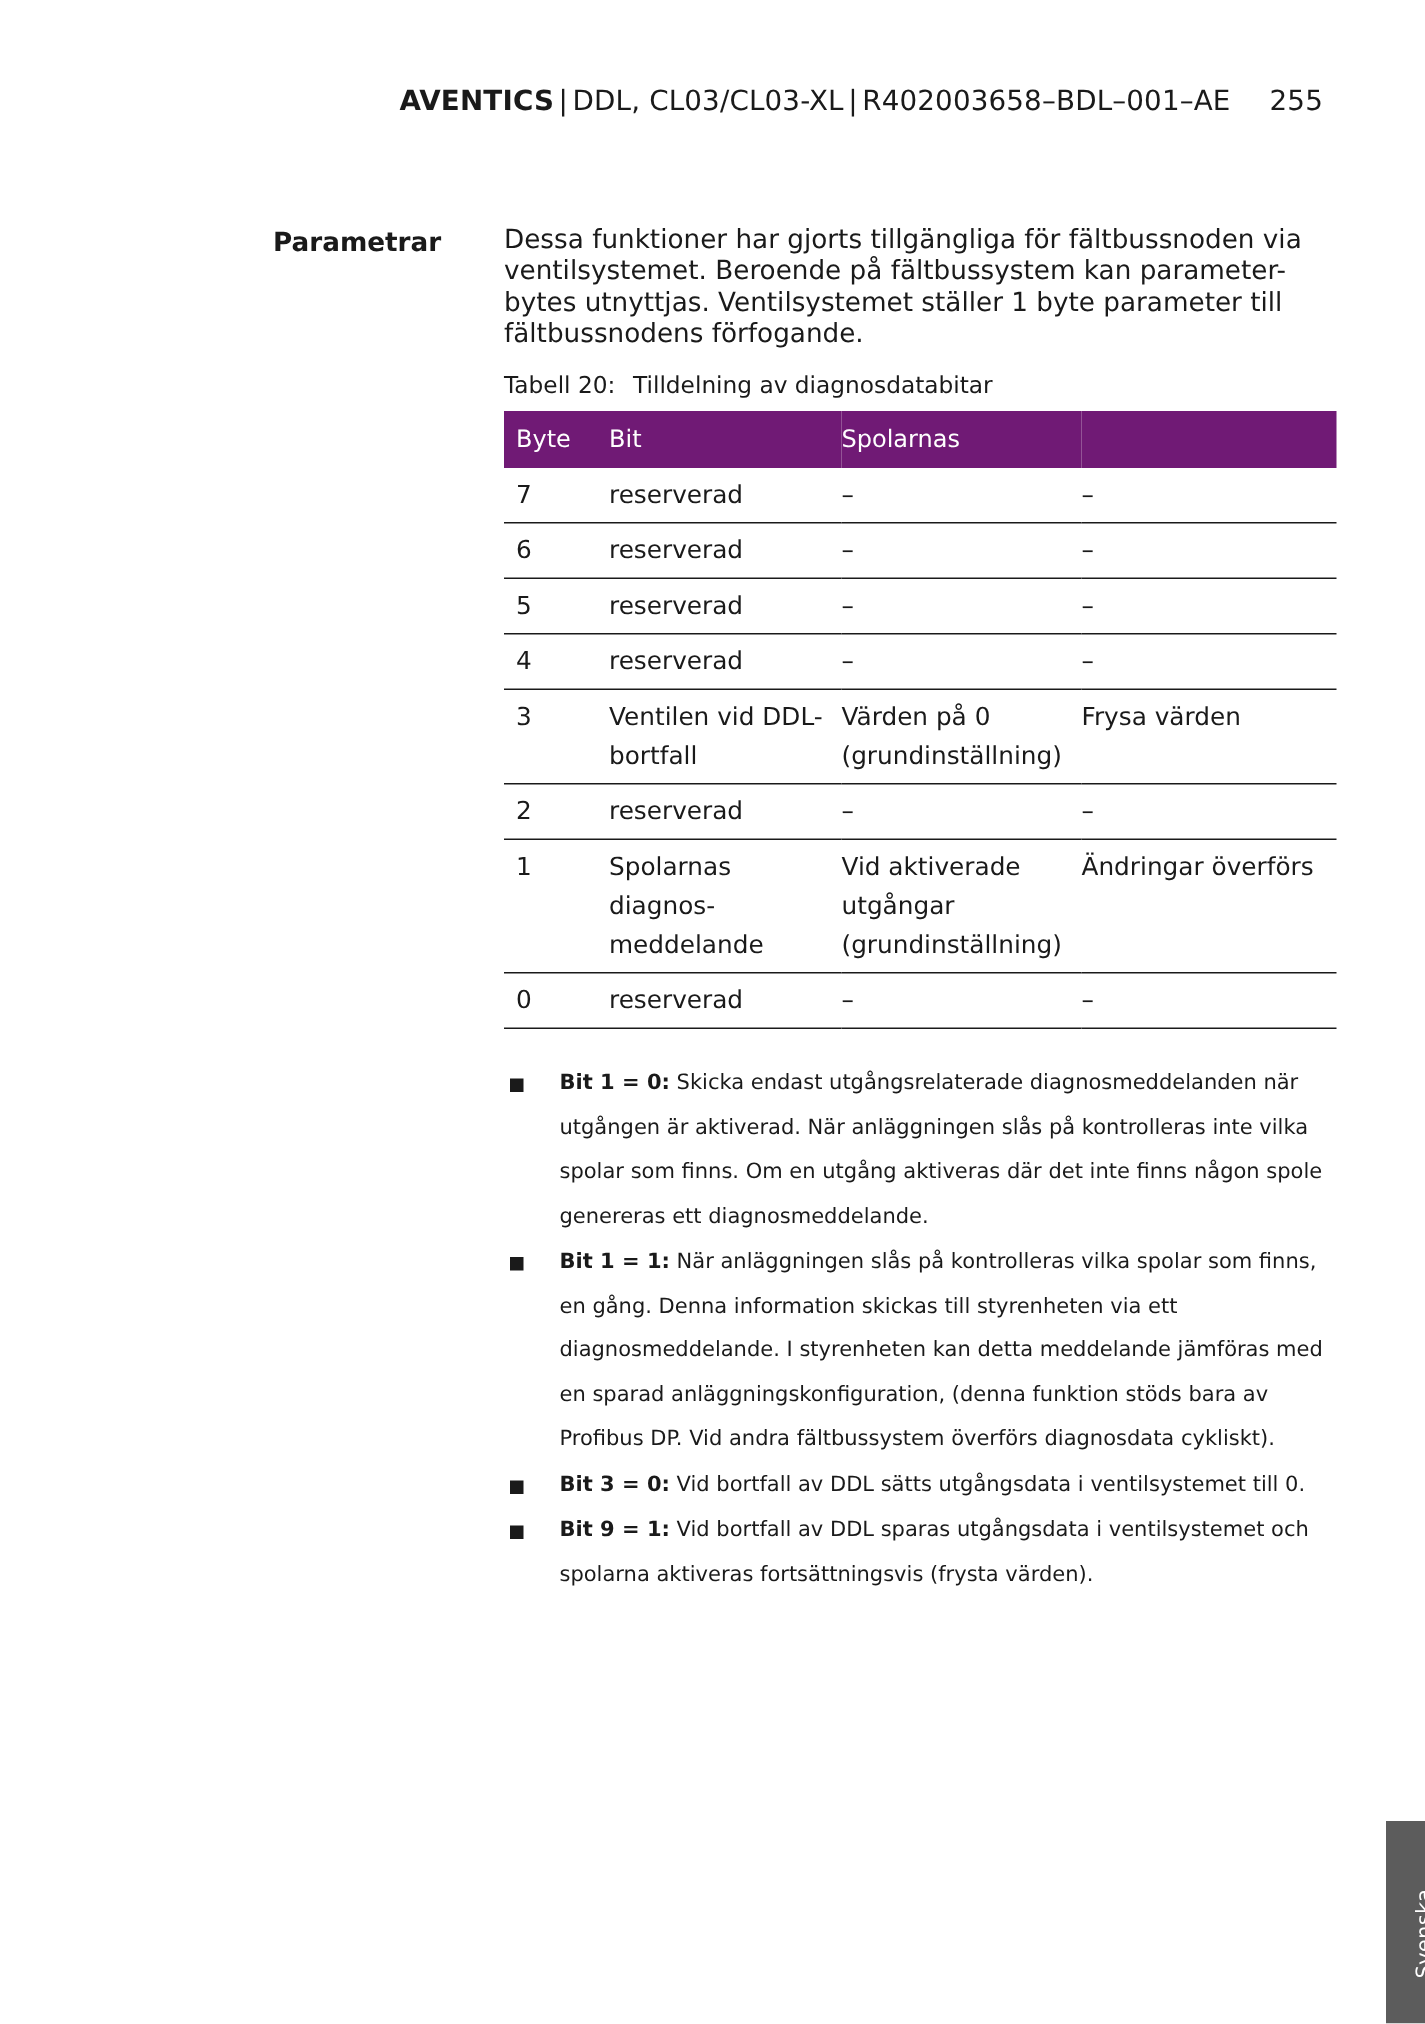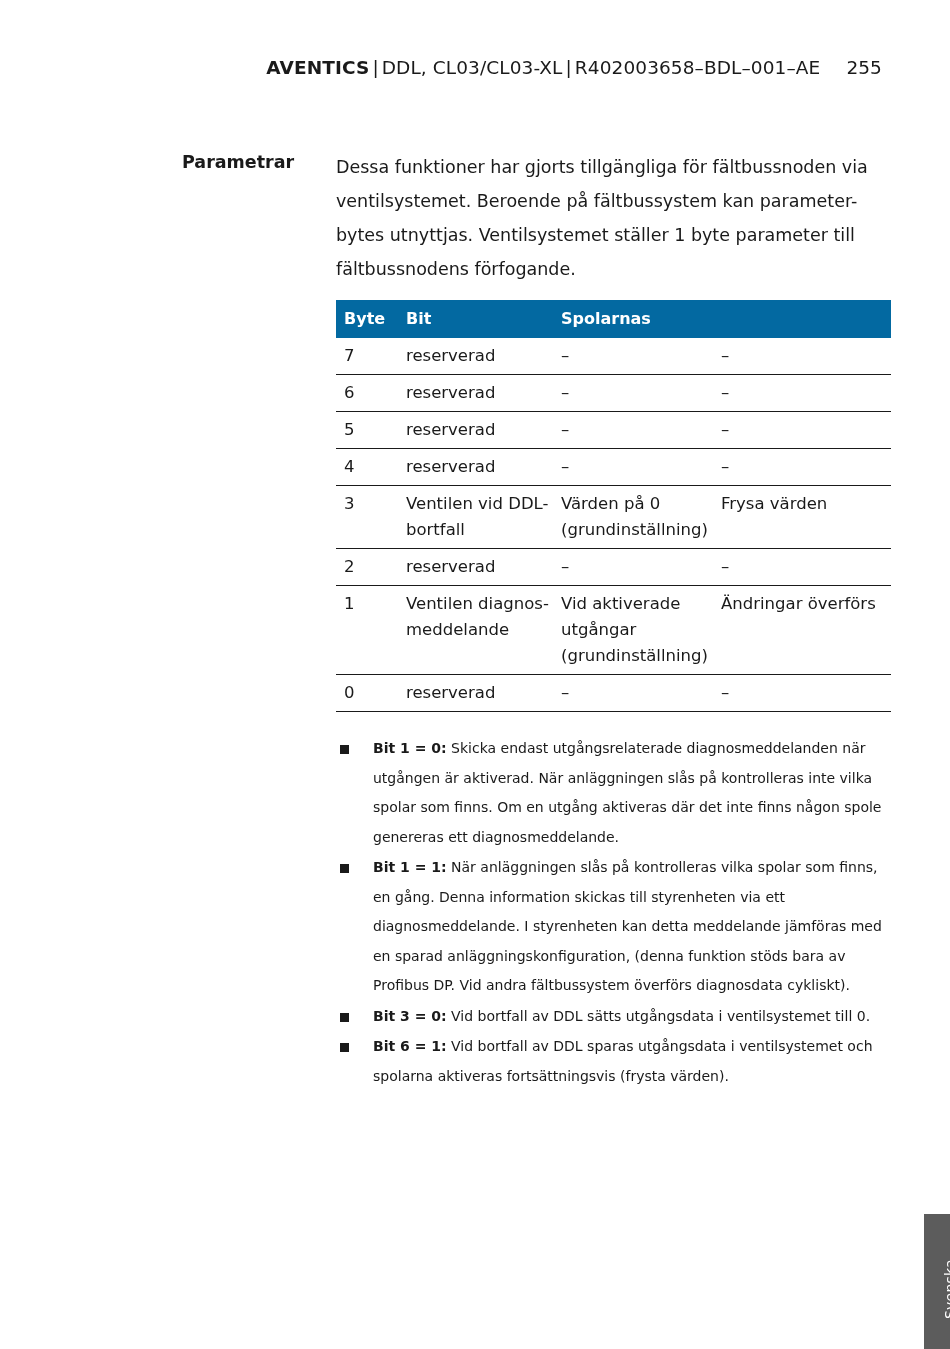--- a/index.html
+++ b/index.html
@@ -64,43 +64,43 @@
 
   
   .content {
     position: absolute;
     left: 336px;
     top: 150px;
     width: 550px;
   }
   .intro {
     font-size: 17.5px;
-    line-height: 34px;
+    line-height: 21px;
     margin: 0 0 14px 0;
   }
   .table-caption {
     font-size: 15.5px;
     margin: 0 0 8px 0;
   }
   .table-caption .cap-num {
     display: inline-block;
     min-width: 86px;
   }
 
   
   table.diag {
     border-collapse: collapse;
     width: 547px;
     font-size: 16px;
     table-layout: fixed;
   }
   table.diag thead th {
-    background: #0369a1;
+    background: #701a75;
     color: #ffffff;
-    font-weight: bold;
+    font-weight: normal;
     text-align: left;
     padding: 9px 0 9px 0;
     font-size: 16px;
     line-height: 20px;
   }
   table.diag th.c0, table.diag td.c0 { width: 62px; padding-left: 8px; }
   table.diag th.c1, table.diag td.c1 { width: 155px; }
   table.diag th.c2, table.diag td.c2 { width: 160px; }
   table.diag th.c3, table.diag td.c3 { width: 170px; }
 
@@ -173,20 +173,23 @@
     <span class="brand">AVENTICS</span><span class="sep">|</span><span>DDL, CL03/CL03-XL</span><span class="sep">|</span><span>R402003658–BDL–001–AE</span><span class="pageno">255</span>
   </div>
 
 
   <div class="marginal-label">Parametrar</div>
 
   <div class="content">
 
     <p class="intro">Dessa funktioner har gjorts tillgängliga för fältbussnoden via ventilsystemet. Beroende på fältbussystem kan parameter-bytes utnyttjas. Ventilsystemet ställer 1 byte parameter till fältbussnodens förfogande.</p>
 
+    <div class="table-caption">
+      <span class="cap-num">Tabell 20:</span><span>Tilldelning av diagnosdatabitar</span>
+    </div>
 
     <table class="diag">
       <thead>
         <tr>
           <th class="c0">Byte</th>
           <th class="c1">Bit</th>
           <th class="c2">Spolarnas</th>
           <th class="c3"></th>
         </tr>
       </thead>
@@ -222,21 +225,21 @@
           <td class="c3">Frysa värden</td>
         </tr>
         <tr>
           <td class="c0">2</td>
           <td class="c1">reserverad</td>
           <td class="c2">–</td>
           <td class="c3">–</td>
         </tr>
         <tr>
           <td class="c0">1</td>
-          <td class="c1">Ventilen diagnos-meddelande</td>
+          <td class="c1">Spolarnas diagnos-meddelande</td>
           <td class="c2">Vid aktiverade utgångar (grundinställning)</td>
           <td class="c3">Ändringar överförs</td>
         </tr>
         <tr>
           <td class="c0">0</td>
           <td class="c1">reserverad</td>
           <td class="c2">–</td>
           <td class="c3">–</td>
         </tr>
       </tbody>
@@ -250,21 +253,21 @@
       <li>
         <span class="sq"></span>
         <b>Bit 1 = 1:</b><span> När anläggningen slås på kontrolleras vilka spolar som finns, en gång. Denna information skickas till styrenheten via ett diagnosmeddelande. I styrenheten kan detta meddelande jämföras med en sparad anläggningskonfiguration, (denna funktion stöds bara av Profibus DP. Vid andra fältbussystem överförs diagnosdata cykliskt).</span>
       </li>
       <li>
         <span class="sq"></span>
         <b>Bit 3 = 0:</b><span> Vid bortfall av DDL sätts utgångsdata i ventilsystemet till 0.</span>
       </li>
       <li>
         <span class="sq"></span>
-        <b>Bit 6 = 1:</b><span> Vid bortfall av DDL sparas utgångsdata i ventilsystemet och spolarna aktiveras fortsättningsvis (frysta värden).</span>
+        <b>Bit 9 = 1:</b><span> Vid bortfall av DDL sparas utgångsdata i ventilsystemet och spolarna aktiveras fortsättningsvis (frysta värden).</span>
       </li>
     </ul>
 
   </div>
 
   <div class="side-tab">
     <span>Svenska</span>
   </div>
 
 </div>

